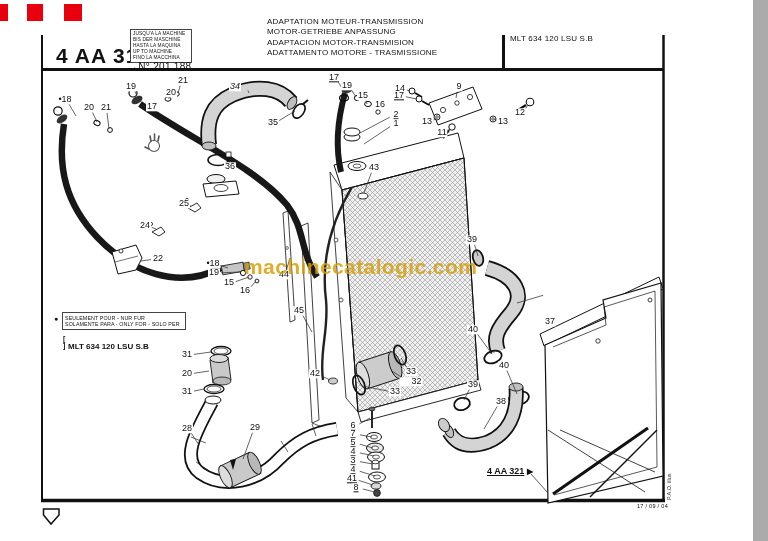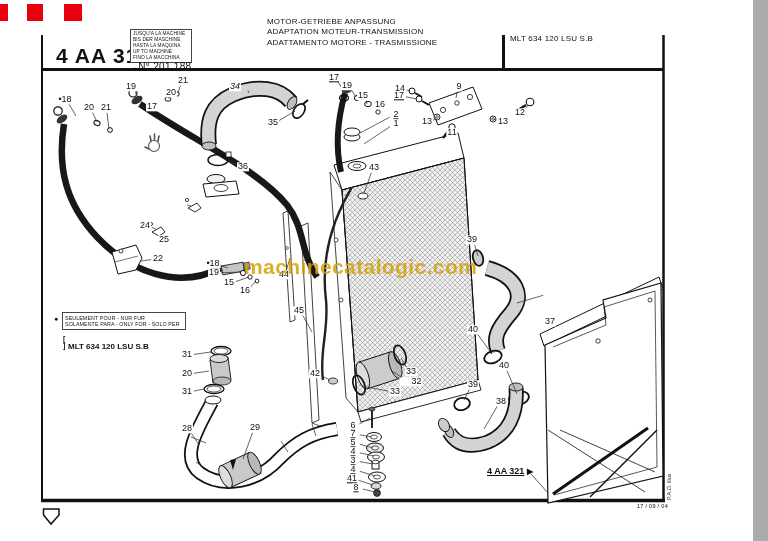--- a/index.html
+++ b/index.html
@@ -49,22 +49,23 @@
   <div id="validity-box" class="abs">
     <div>JUSQU'A LA MACHINE</div>
     <div>BIS DER MASCHINE</div>
     <div>HASTA LA MAQUINA</div>
     <div>UP TO MACHINE</div>
     <div>FINO LA MACCHINA</div>
   </div>
   <div id="machine-number" class="abs">→N° 201 188</div>
 
   <div id="title-block" class="abs">
+    <div>ADAPTATION MOTEUR-TRANSMISSION</div>
     <div>MOTOR-GETRIEBE ANPASSUNG</div>
-    <div>ADAPTATION MOTEUR-TRANSMISSION</div>
+    <div>ADAPTACION MOTOR-TRANSMISION</div>
     <div>ADATTAMENTO MOTORE - TRASMISSIONE</div>
   </div>
 
   <div id="model-top" class="abs">MLT 634 120 LSU S.B</div>
 
   <svg id="diagram-svg" width="768" height="541" viewBox="0 0 768 541">
     <defs>
       <pattern id="mesh" width="5" height="5" patternUnits="userSpaceOnUse">
         <path d="M0,0 L5,5 M5,0 L0,5" stroke="#909090" stroke-width="0.55"></path>
       </pattern>
@@ -321,41 +322,41 @@
   <div id="callouts">
       <span class="callout" style="left: 65px; top: 100px;">•18</span>
       <span class="callout" style="left: 89px; top: 108px;">20</span>
       <span class="callout" style="left: 106px; top: 108px;">21</span>
       <span class="callout" style="left: 131px; top: 87px;">19</span>
       <span class="callout" style="left: 152px; top: 107px;">17</span>
       <span class="callout" style="left: 171px; top: 93px;">20</span>
       <span class="callout" style="left: 183px; top: 81px;">21</span>
       <span class="callout" style="left: 235px; top: 87px; font-style: italic;">34</span>
       <span class="callout" style="left: 273px; top: 123px;">35</span>
-      <span class="callout" style="left: 243px; top: 167px;">36</span>
-      <span class="callout" style="left: 164px; top: 204px; margin-top: 36px;">25</span>
+      <span class="callout" style="left: 230px; top: 167px;">36</span>
+      <span class="callout" style="left: 184px; top: 204px;">25</span>
       <span class="callout" style="left: 145px; top: 226px;">24</span>
       <span class="callout" style="left: 158px; top: 259px;">22</span>
       <span class="callout" style="left: 213px; top: 264px;">•18</span>
       <span class="callout" style="left: 214px; top: 273px;">19</span>
       <span class="callout" style="left: 229px; top: 283px;">15</span>
       <span class="callout" style="left: 245px; top: 291px;">16</span>
       <span class="callout" style="left: 284px; top: 275px;">44</span>
       <span class="callout" style="left: 299px; top: 311px;">45</span>
       <span class="callout ul" style="left: 334px; top: 78px;">17</span>
       <span class="callout" style="left: 347px; top: 86px;">19</span>
       <span class="callout" style="left: 363px; top: 96px;">15</span>
       <span class="callout" style="left: 380px; top: 105px;">16</span>
       <span class="callout ul" style="left: 400px; top: 89px;">14</span>
       <span class="callout ul" style="left: 399px; top: 96px;">17</span>
       <span class="callout" style="left: 459px; top: 87px;">9</span>
       <span class="callout ul" style="left: 396px; top: 115px;">2</span>
       <span class="callout" style="left: 396px; top: 124px;">1</span>
       <span class="callout" style="left: 427px; top: 122px;">13</span>
-      <span class="callout" style="left: 452px; top: 133px;">11</span>
+      <span class="callout" style="left: 442px; top: 133px;">11</span>
       <span class="callout" style="left: 520px; top: 113px;">12</span>
       <span class="callout" style="left: 503px; top: 122px;">13</span>
       <span class="callout" style="left: 374px; top: 168px;">43</span>
       <span class="callout" style="left: 472px; top: 240px;">39</span>
       <span class="callout" style="left: 550px; top: 294px; margin-top: 28px;">37</span>
       <span class="callout" style="left: 473px; top: 330px;">40</span>
       <span class="callout" style="left: 504px; top: 366px;">40</span>
       <span class="callout" style="left: 473px; top: 385px;">39</span>
       <span class="callout" style="left: 501px; top: 402px;">38</span>
       <span class="callout" style="left: 315px; top: 374px;">42</span>

